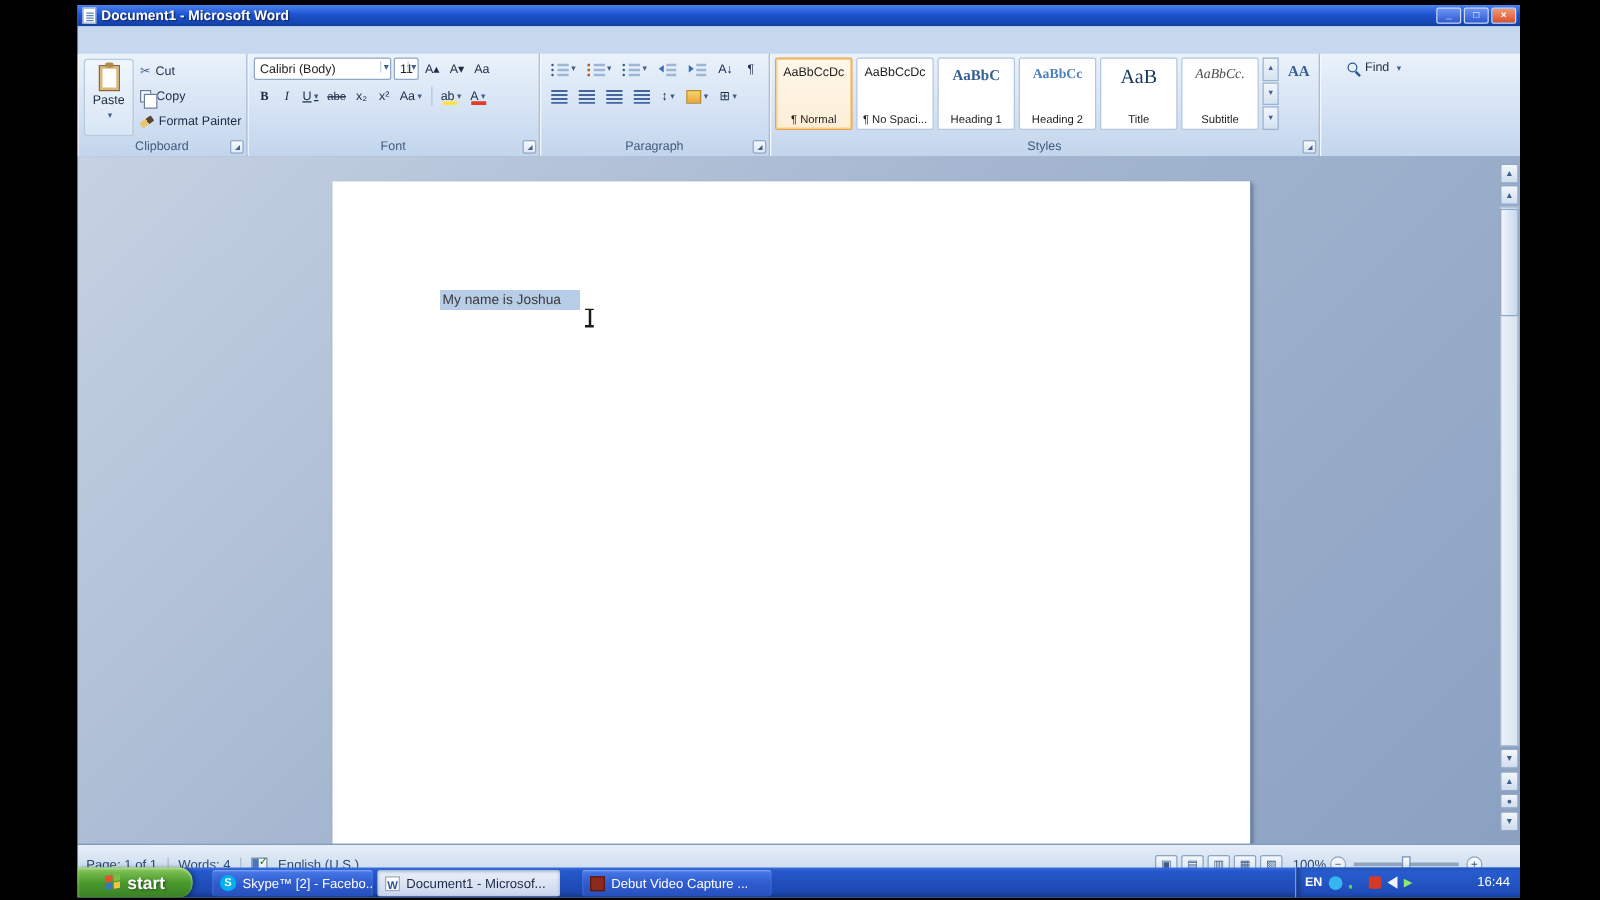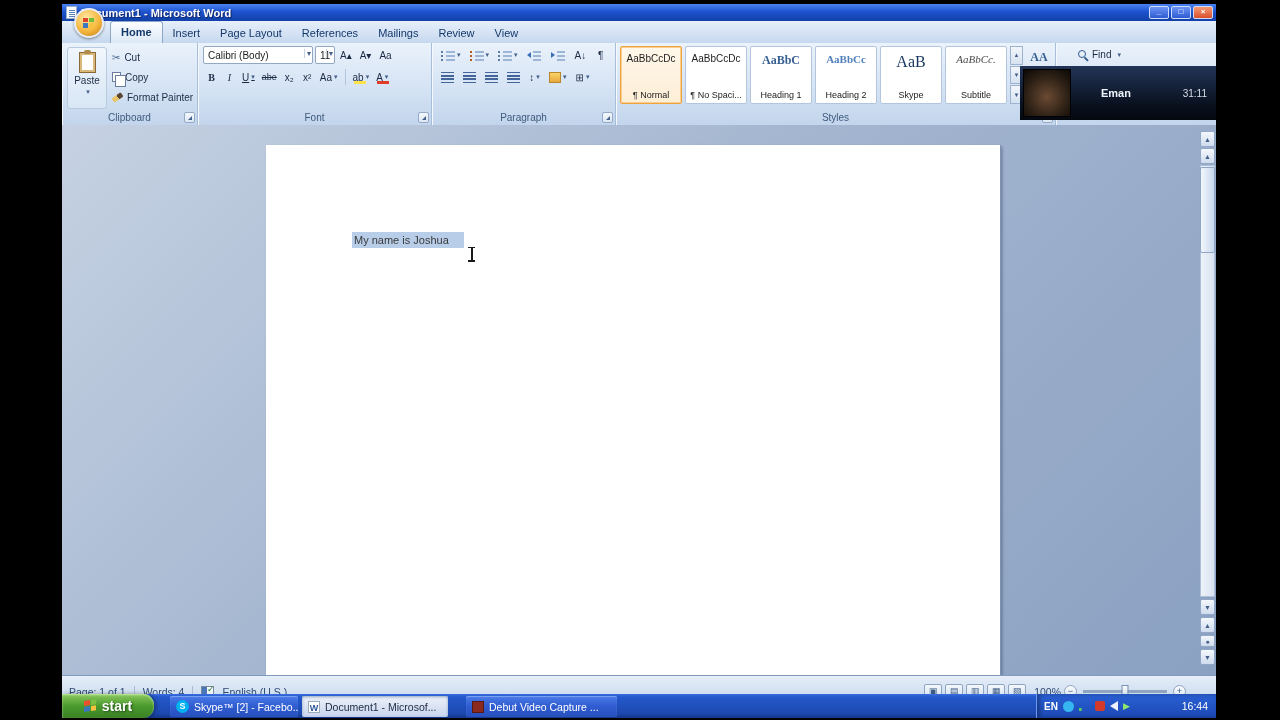--- a/index.html
+++ b/index.html
@@ -158,37 +158,20 @@
     <span class="doc-icon"></span>
     <span class="title-text">Document1 - Microsoft Word</span>
     <div class="winbtns">
       <span class="winbtn">_</span>
       <span class="winbtn">□</span>
       <span class="winbtn close">×</span>
     </div>
   </div>
 
   <div class="ribbon">
-    <div class="tabrow">
-      <div class="office-btn">
-          <span class="flag">
-            <i></i>
-            <i></i>
-            <i></i>
-            <i></i>
-          </span>
-        </div>
-      <span class="tab active">Home</span>
-      <span class="tab">Insert</span>
-      <span class="tab">Page Layout</span>
-      <span class="tab">References</span>
-      <span class="tab">Mailings</span>
-      <span class="tab">Review</span>
-      <span class="tab">View</span>
-    </div>
 
     <div class="groups">
 
       <div class="group" style="width:136px">
         <div class="paste-btn has-dd">
           <span class="clip-ic"></span>
           <span>Paste</span>
         </div>
         <div class="clip-small">
           <div class="small-btn">
@@ -298,21 +281,21 @@
           <div class="sitem">
             <span class="sprev h1">AaBbC</span>
             <span class="slabel">Heading 1</span>
           </div>
           <div class="sitem">
             <span class="sprev h2">AaBbCc</span>
             <span class="slabel">Heading 2</span>
           </div>
           <div class="sitem">
             <span class="sprev title">AaB</span>
-            <span class="slabel">Skype</span>
+            <span class="slabel">Title</span>
           </div>
           <div class="sitem">
             <span class="sprev subtitle">AaBbCc.</span>
             <span class="slabel">Subtitle</span>
           </div>
         </div>
         <div class="sstrip">
           <span class="sbtn2">▲</span>
           <span class="sbtn2">▼</span>
           <span class="sbtn2">▼</span>
@@ -324,25 +307,20 @@
 
       <div class="group" style="flex:1;border-right:none">
         <div class="find-row has-dd">
           <span class="ic ic-mag"></span>
           <span>Find</span>
         </div>
       </div>
     </div>
   </div>
 
-  <div class="overlay">
-    <div class="cam"></div>
-    <span class="cam-name">Eman</span>
-    <span class="cam-time">31:11</span>
-  </div>
 
   <div class="workspace">
     <div class="page">
       <div class="selection"><span>My name is Joshua</span></div>
       <span class="ibeam"></span>
     </div>
     <div class="vscroll">
       <span class="sbtn" style="top:0">▲</span>
       <span class="sbtn" style="top:17px">▲</span>
       <span class="vtrack"></span>

